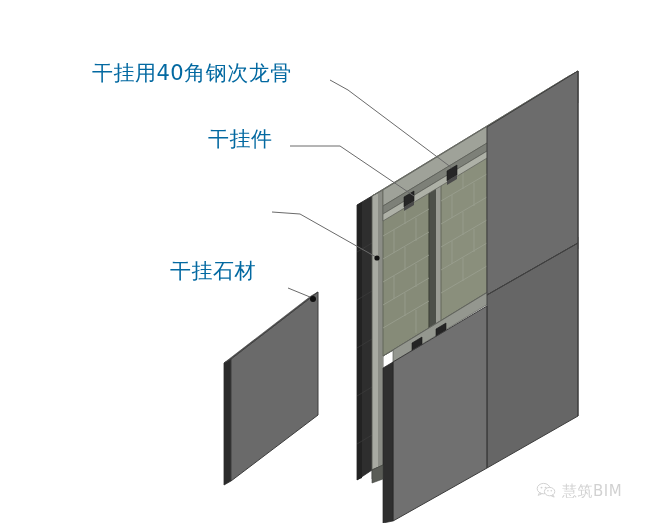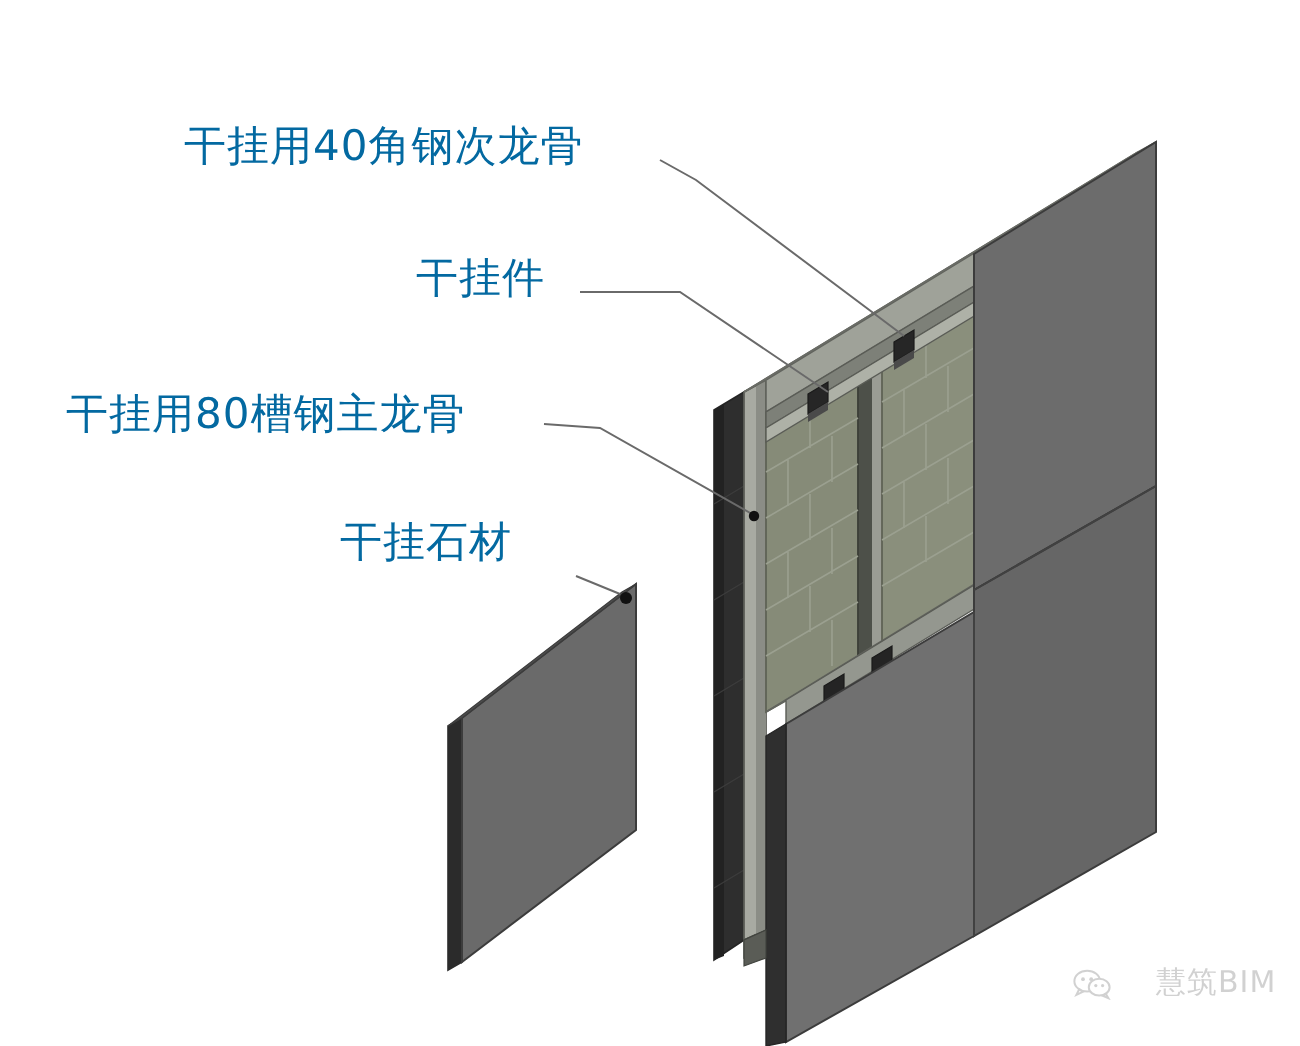--- a/index.html
+++ b/index.html
@@ -25,21 +25,21 @@
     font-weight:400;
   }
   #label-angle{left:92px;top:62px;}
   #label-bracket{left:208px;top:128px;}
   #label-channel{left:33px;top:196px;}
   #label-stone{left:170px;top:260px;}
 
   #watermark{
     position:absolute;
     left:536px;top:482px;
-    display:flex;align-items:center;gap:22px;
+    display:flex;align-items:flex-start;gap:6px;
     opacity:0.34;
   }
   #watermark .wm-text{
     font-family:"DejaVu Sans","Liberation Sans",sans-serif;
     font-size:15px;color:#7a7a7a;white-space:nowrap;letter-spacing:0.5px;
   }
 </style>
 </head>
 <body>
 
@@ -200,21 +200,20 @@
       <circle cx="377" cy="258" r="2.6" fill="#111111"></circle>
       <circle cx="313" cy="299" r="3" fill="#111111"></circle>
     </g>
 
   </svg>
 
   <div class="label" id="label-angle">干挂用40角钢次龙骨</div>
 
   <div class="label" id="label-bracket">干挂件</div>
 
-  <div class="label" id="label-channel">干挂用80槽钢主龙骨</div>
 
   <div class="label" id="label-stone">干挂石材</div>
 
   <div id="watermark">
     <svg width="20" height="16" viewBox="0 0 20 16">
       <ellipse cx="7.6" cy="6.6" rx="6.4" ry="5.2" fill="none" stroke="#7a7a7a" stroke-width="1"></ellipse>
       <path d="M3.6 10.6 L2.2 13.4 L5.4 11.9 Z" fill="none" stroke="#7a7a7a" stroke-width="1"></path>
       <circle cx="5.5" cy="5.6" r="0.95" fill="#7a7a7a"></circle>
       <circle cx="9.6" cy="5.6" r="0.95" fill="#7a7a7a"></circle>
       <ellipse cx="13.6" cy="9.6" rx="5.2" ry="4.2" fill="#ffffff" stroke="#7a7a7a" stroke-width="1"></ellipse>

